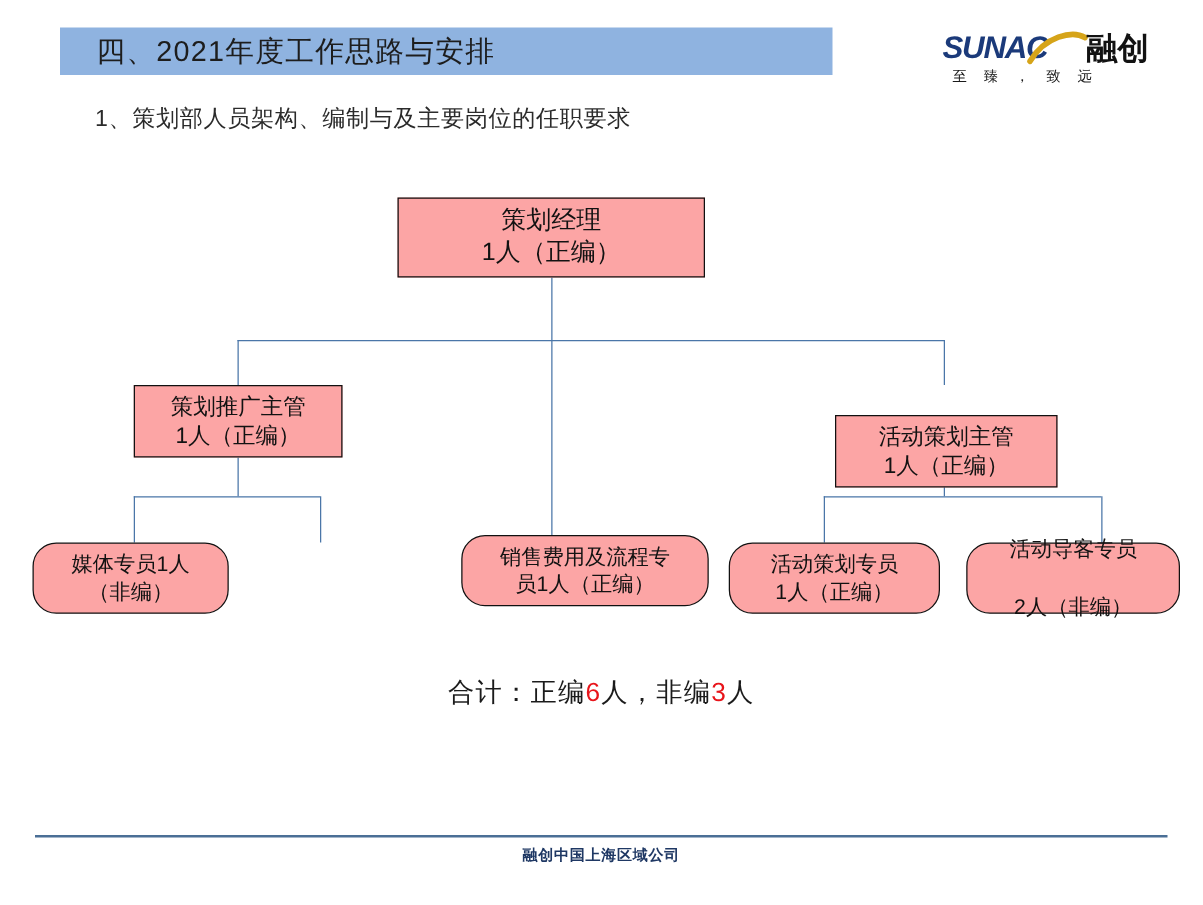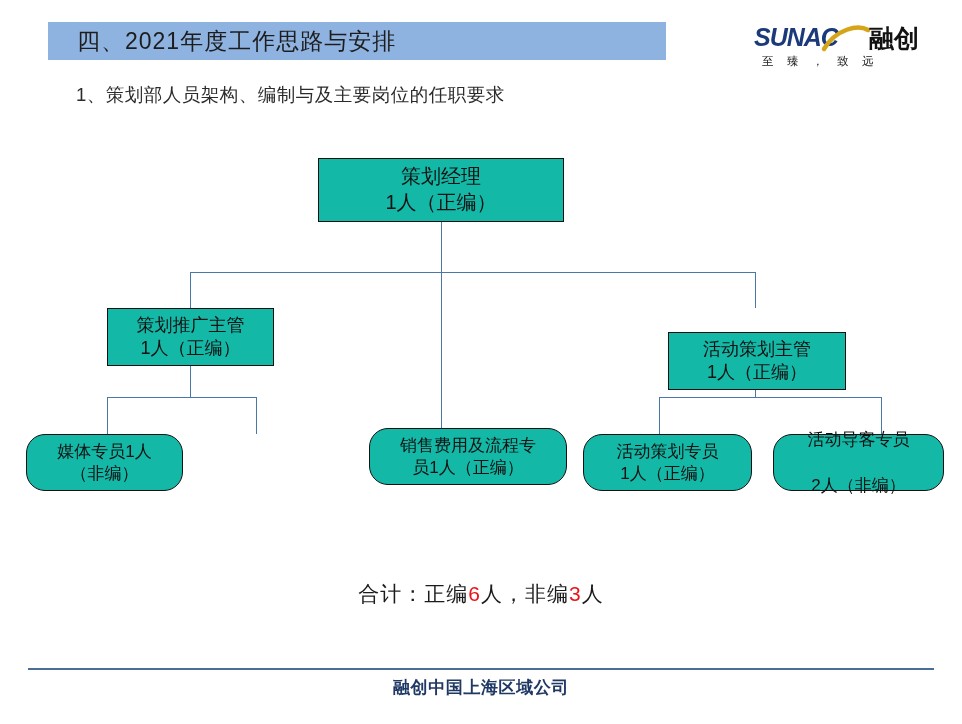--- a/index.html
+++ b/index.html
@@ -64,21 +64,21 @@
   .conn {
     position: absolute;
     background: #4a76a8;
   }
   .conn.h { height: 1px; }
   .conn.v { width: 1px; }
 
   .node {
     position: absolute;
     box-sizing: border-box;
-    background: #14b8a6;
+    background: #fca5a5;
     border: 1.5px solid #111111;
     display: flex;
     flex-direction: column;
     align-items: center;
     justify-content: center;
     text-align: center;
     color: #121212;
     line-height: 1.28;
     padding: 2px 4px;
   }
@@ -90,40 +90,39 @@
   
   .summary {
     position: absolute;
     left: 0;
     top: 540px;
     width: 962px;
     text-align: center;
     font-size: 21px;
     color: #1b1b1b;
     letter-spacing: 1px;
-    margin-top: 40px;
   }
   .summary .num { color: #e8141a; }
 
   
   .footer-rule {
     position: absolute;
     left: 28px;
     top: 668px;
     width: 906px;
     height: 2px;
     background: #4a6f96;
   }
   .footer-text {
     position: absolute;
     left: 0;
     top: 676px;
     width: 962px;
     text-align: center;
-    font-size: 17px;
+    font-size: 12px;
     font-weight: bold;
     color: #1f3864;
     letter-spacing: 0.6px;
   }
 </style>
 </head>
 <body>
 
 <div id="slide">
 

